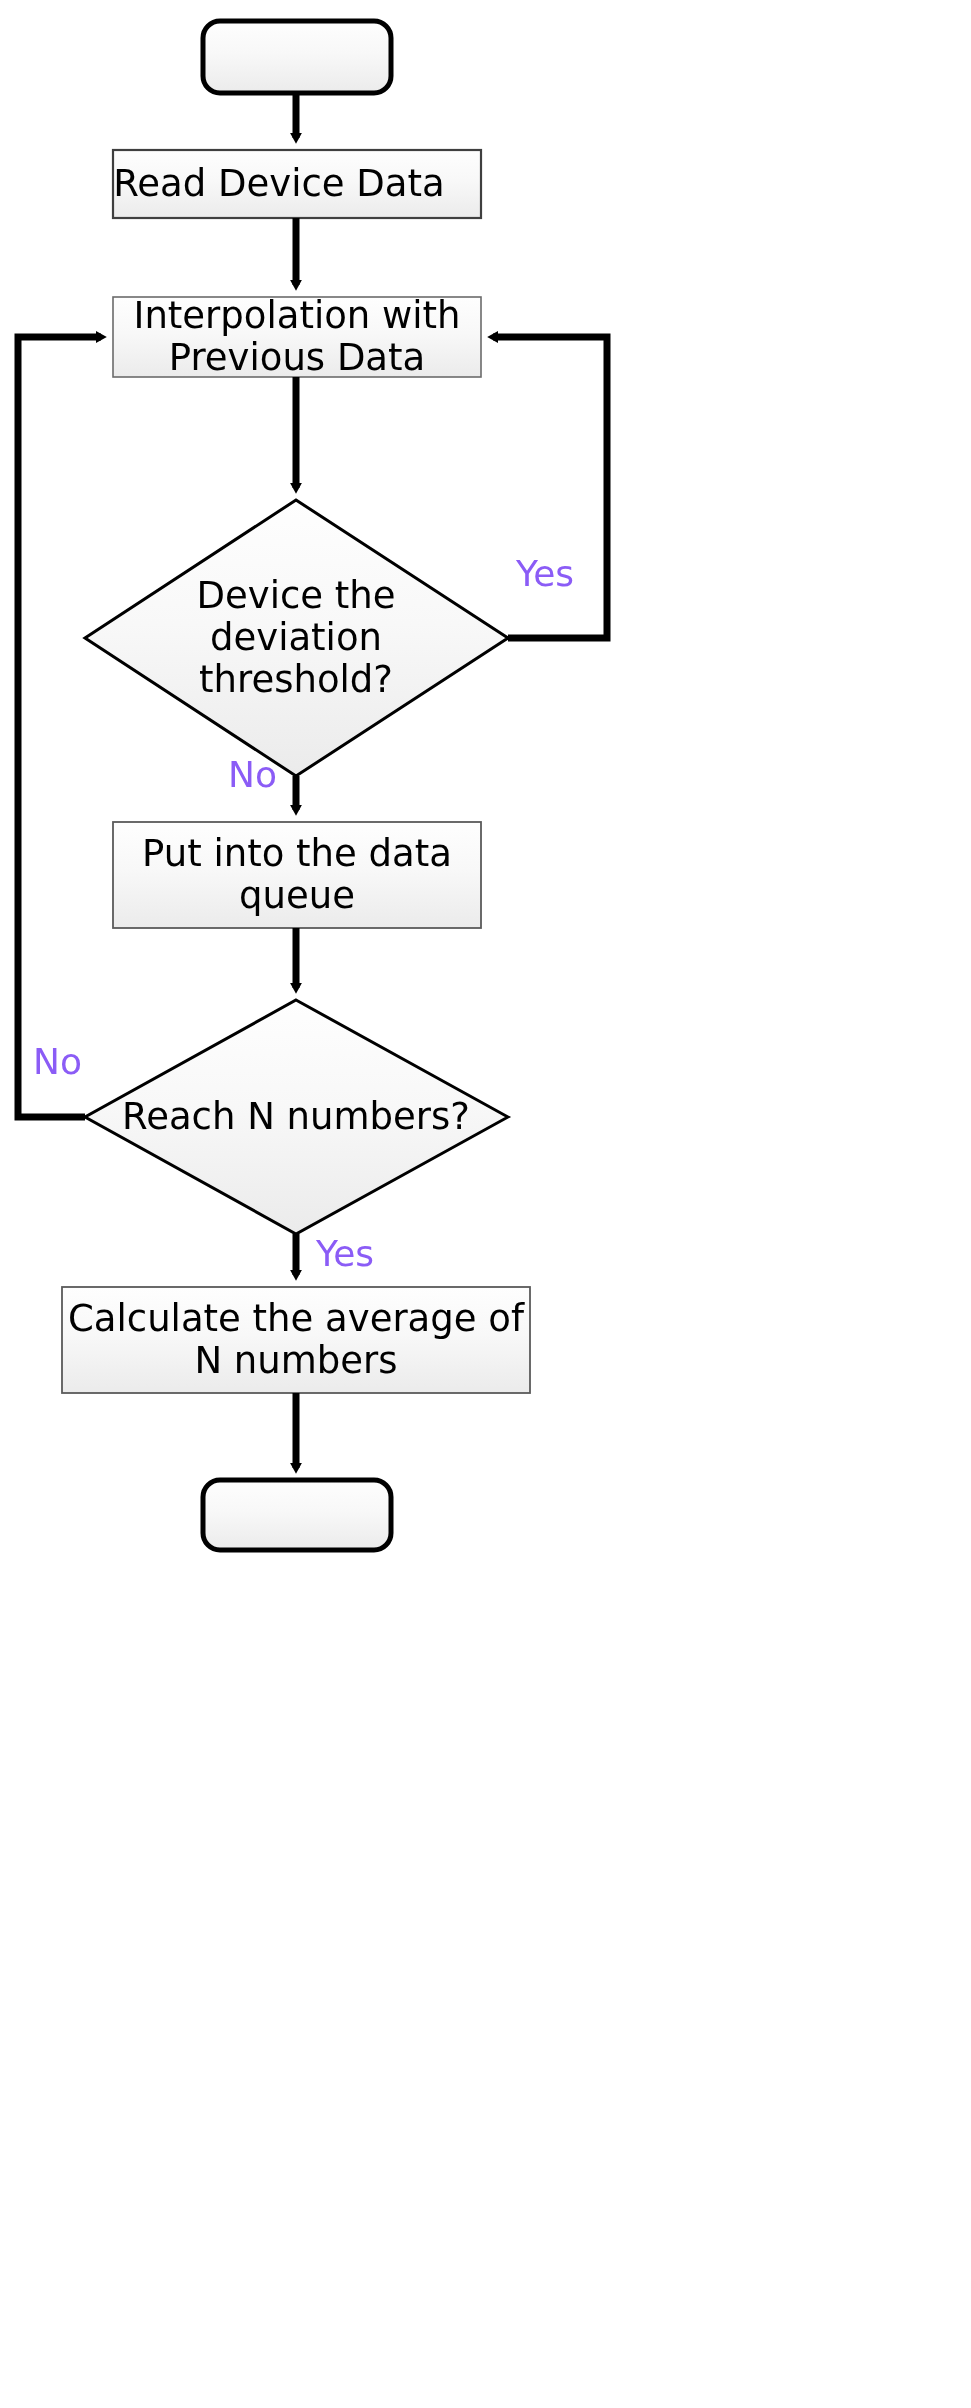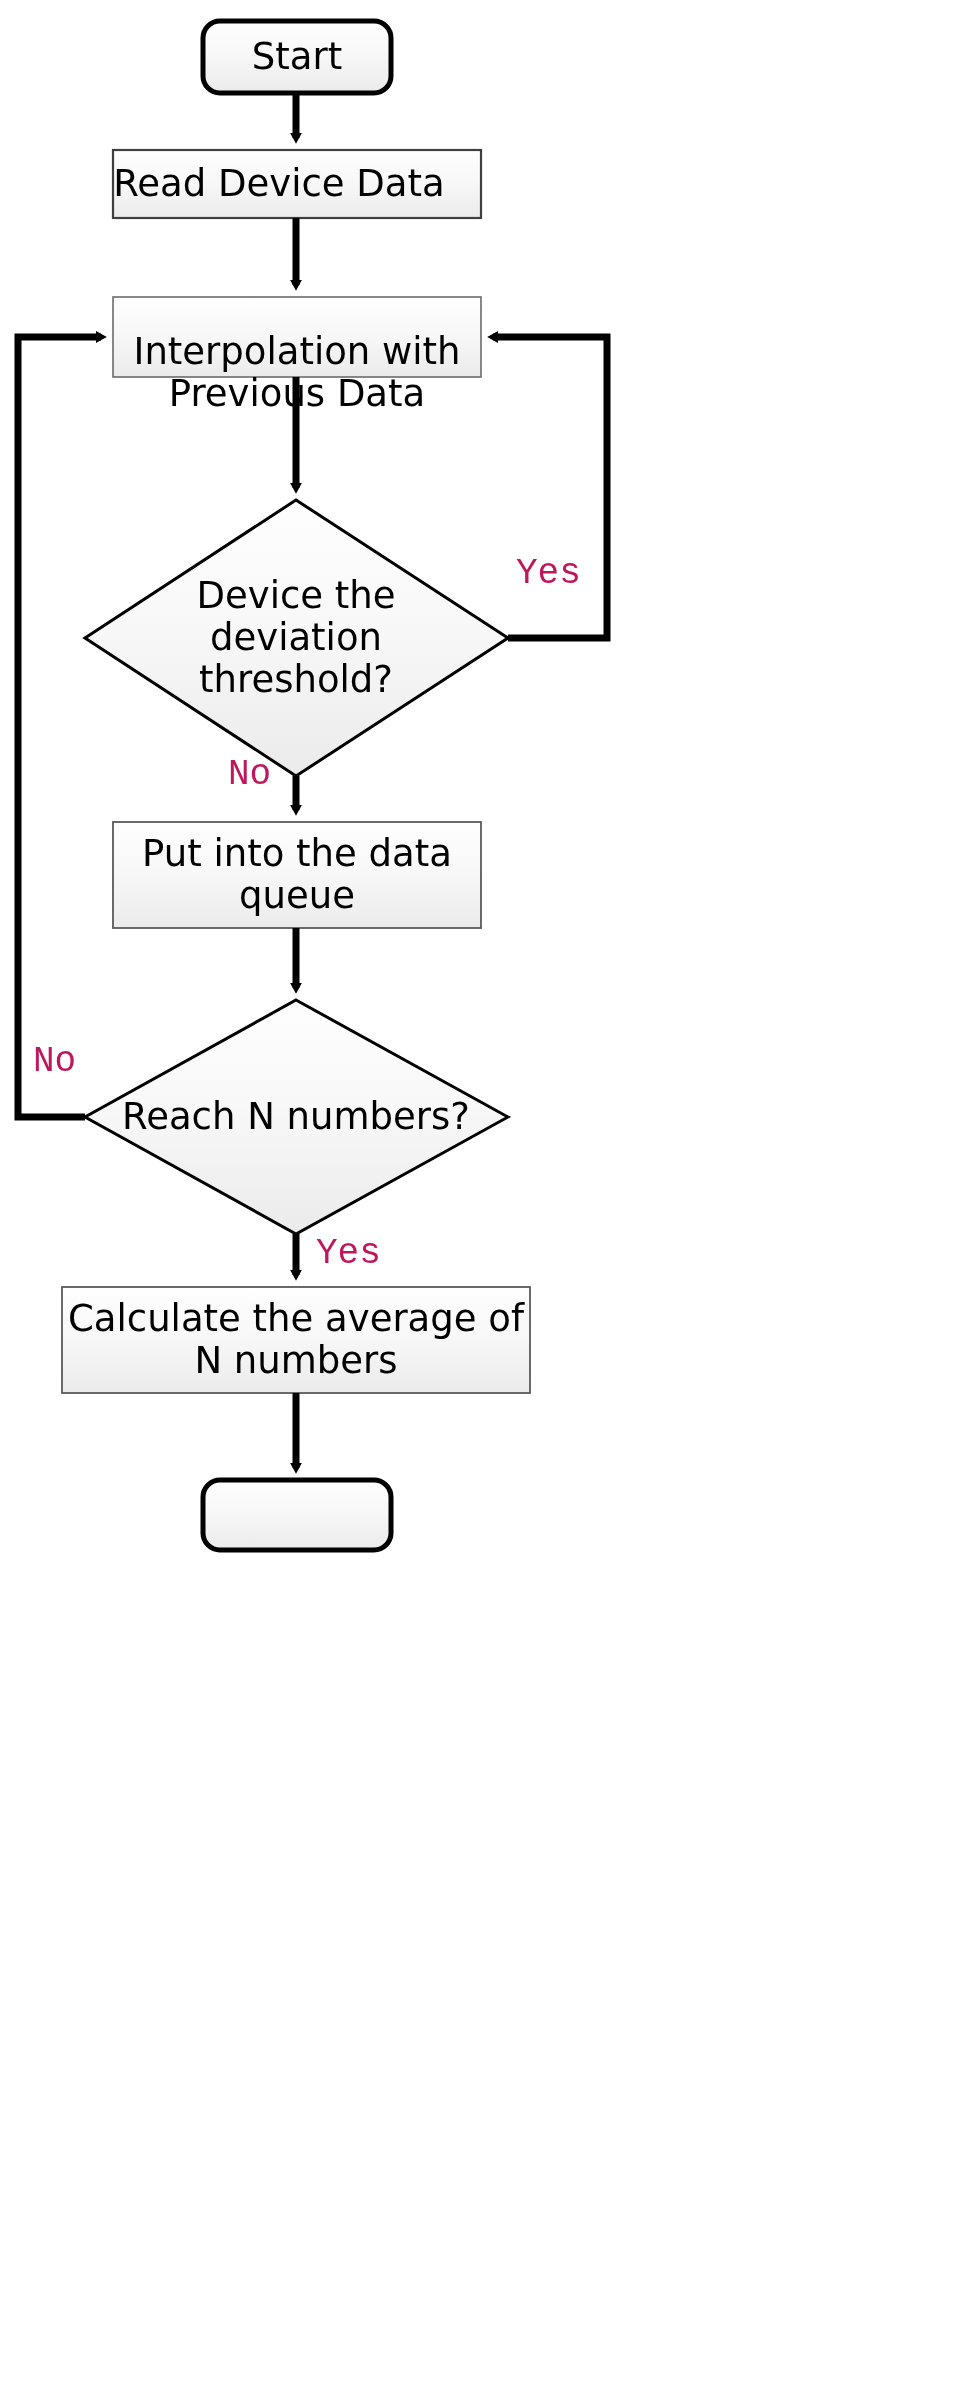--- a/index.html
+++ b/index.html
@@ -10,21 +10,21 @@
   }
   #flow-root{position:absolute;inset:0;}
   svg#flow-svg{position:absolute;left:0;top:0;width:971px;height:2408px;}
 
   .node-label{
     position:absolute;display:flex;align-items:center;justify-content:center;
     text-align:center;line-height:1.14;white-space:pre-line;
     color:#000;pointer-events:none;
   }
   .edge-label{
-    position:absolute;color:#be185d;line-height:1;font-family:Liberation Mono, monospace;
+    position:absolute;color:#8b5cf6;line-height:1;
   }
 </style>
 </head>
 <body>
 
 <div id="flow-root">
 
   <svg id="flow-svg" viewBox="0 0 971 2408">
     <defs>
       <linearGradient id="nodeGrad" x1="0" y1="0" x2="0" y2="1">
@@ -68,25 +68,24 @@
 
     <line x1="296" y1="1234" x2="296" y2="1275" stroke="#000" stroke-width="7" marker-end="url(#arrowHead)"></line>
 
     <line x1="296" y1="1393" x2="296" y2="1468" stroke="#000" stroke-width="7" marker-end="url(#arrowHead)"></line>
 
     <path d="M508,638 L607,638 L607,337 L493,337" fill="none" stroke="#000" stroke-width="7" marker-end="url(#arrowHead)"></path>
 
     <path d="M85,1117 L18,1117 L18,337 L101,337" fill="none" stroke="#000" stroke-width="7" marker-end="url(#arrowHead)"></path>
   </svg>
 
-  <div class="node-label" style="left:203px;top:21px;width:188px;height:72px;font-size:37px;">Start</div>
 
   <div class="node-label" style="left:113px;top:148px;width:332px;height:72px;font-size:37px;">Read Device Data</div>
 
-  <div class="node-label" style="left:105px;top:288px;width:384px;height:98px;font-size:37px;margin-top:36px;">Interpolation with
+  <div class="node-label" style="left:105px;top:288px;width:384px;height:98px;font-size:37px;">Interpolation with
 Previous Data</div>
 
   <div class="node-label" style="left:130px;top:546px;width:332px;height:184px;font-size:37px;">Device the
 deviation
 threshold?</div>
 
   <div class="node-label" style="left:113px;top:822px;width:368px;height:106px;font-size:37px;border-radius:12px;">Put into the data
 queue</div>
 
   <div class="node-label" style="left:62px;top:1287px;width:468px;height:106px;font-size:37px;">Calculate the average of

